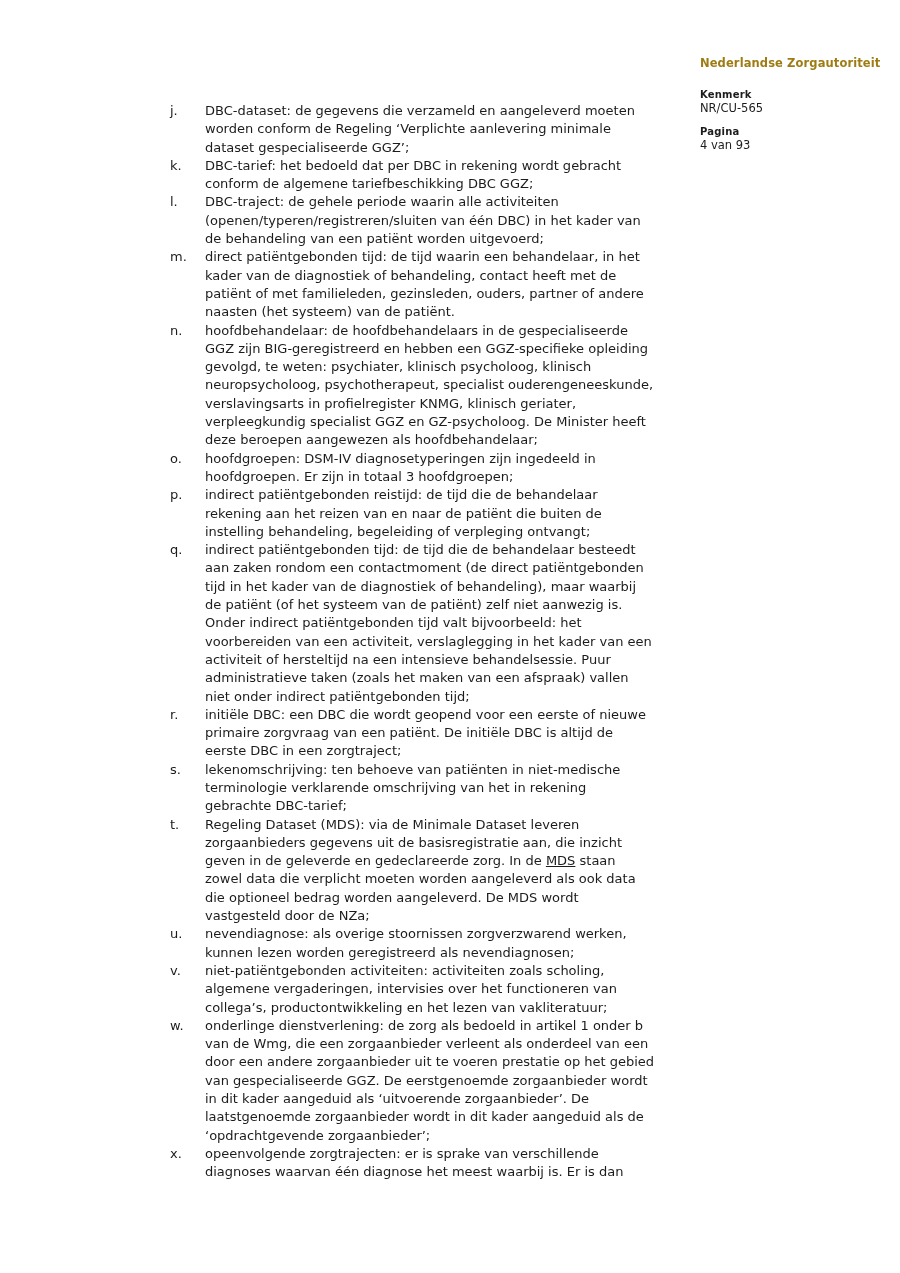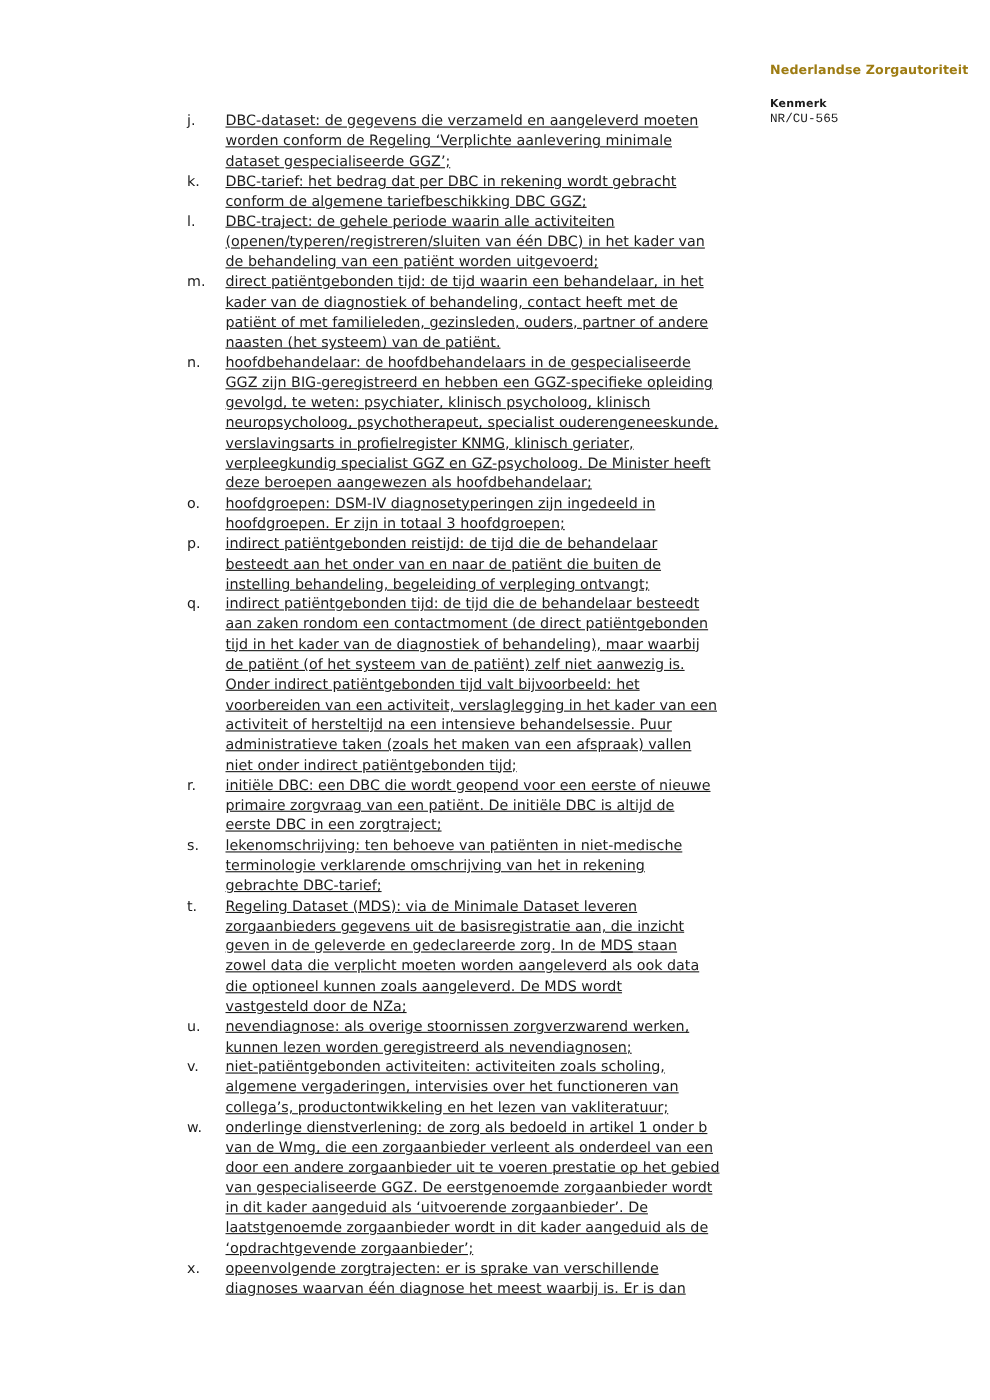--- a/index.html
+++ b/index.html
@@ -34,71 +34,73 @@
   .meta-label {
     font-size: 10px;
     font-weight: bold;
     line-height: 13px;
     letter-spacing: 0.2px;
   }
   .meta-value {
     font-size: 11.5px;
     line-height: 15px;
     margin-bottom: 9px;
-    font-family: Liberation Mono, monospace;
   }
   .content {
     position: absolute;
     left: 170px;
     top: 102px;
     width: 540px;
     font-size: 13px;
     line-height: 18.3px;
   }
   .li {
     display: flex;
     align-items: flex-start;
   }
   .li .marker {
     flex: 0 0 35px;
     width: 35px;
   }
   .li .text {
     flex: 1;
     white-space: pre-wrap;
-    text-decoration: underline;
   }
   .u {
     text-decoration: underline;
   }
 </style>
 </head>
 <body>
 
 <div class="page">
 
   <div class="brand" style="color: rgb(158, 124, 19);">Nederlandse Zorgautoriteit</div>
 
   <aside class="meta">
     <div>
       <div class="meta-label">Kenmerk</div>
       <div class="meta-value">NR/CU-565</div>
     </div>
+    <div>
+      <div class="meta-label">Pagina</div>
+      <div class="meta-value">4 van 93</div>
+    </div>
   </aside>
 
   <main class="content">
       <div class="li">
         <div class="marker">j.</div>
         <div class="text"><span>DBC-dataset: de gegevens die verzameld en aangeleverd moeten
 worden conform de Regeling ‘Verplichte aanlevering minimale
 dataset gespecialiseerde GGZ’;</span></div>
       </div>
       <div class="li">
         <div class="marker">k.</div>
-        <div class="text"><span>DBC-tarief: het bedrag dat per DBC in rekening wordt gebracht
+        <div class="text"><span>DBC-tarief: het bedoeld dat per DBC in rekening wordt gebracht
 conform de algemene tariefbeschikking DBC GGZ;</span></div>
       </div>
       <div class="li">
         <div class="marker">l.</div>
         <div class="text"><span>DBC-traject: de gehele periode waarin alle activiteiten
 (openen/typeren/registreren/sluiten van één DBC) in het kader van
 de behandeling van een patiënt worden uitgevoerd;</span></div>
       </div>
       <div class="li">
         <div class="marker">m.</div>
@@ -118,21 +120,21 @@
 deze beroepen aangewezen als hoofdbehandelaar;</span></div>
       </div>
       <div class="li">
         <div class="marker">o.</div>
         <div class="text"><span>hoofdgroepen: DSM-IV diagnosetyperingen zijn ingedeeld in
 hoofdgroepen. Er zijn in totaal 3 hoofdgroepen;</span></div>
       </div>
       <div class="li">
         <div class="marker">p.</div>
         <div class="text"><span>indirect patiëntgebonden reistijd: de tijd die de behandelaar
-besteedt aan het onder van en naar de patiënt die buiten de
+rekening aan het reizen van en naar de patiënt die buiten de
 instelling behandeling, begeleiding of verpleging ontvangt;</span></div>
       </div>
       <div class="li">
         <div class="marker">q.</div>
         <div class="text"><span>indirect patiëntgebonden tijd: de tijd die de behandelaar besteedt
 aan zaken rondom een contactmoment (de direct patiëntgebonden
 tijd in het kader van de diagnostiek of behandeling), maar waarbij
 de patiënt (of het systeem van de patiënt) zelf niet aanwezig is.
 Onder indirect patiëntgebonden tijd valt bijvoorbeeld: het
 voorbereiden van een activiteit, verslaglegging in het kader van een
@@ -151,21 +153,21 @@
         <div class="text"><span>lekenomschrijving: ten behoeve van patiënten in niet-medische
 terminologie verklarende omschrijving van het in rekening
 gebrachte DBC-tarief;</span></div>
       </div>
       <div class="li">
         <div class="marker">t.</div>
         <div class="text"><span>Regeling Dataset (MDS): via de Minimale Dataset leveren
 zorgaanbieders gegevens uit de basisregistratie aan, die inzicht
 geven in de geleverde en gedeclareerde zorg. In de </span><span class="u">MDS</span><span> staan
 zowel data die verplicht moeten worden aangeleverd als ook data
-die optioneel kunnen zoals aangeleverd. De MDS wordt
+die optioneel bedrag worden aangeleverd. De MDS wordt
 vastgesteld door de NZa;</span></div>
       </div>
       <div class="li">
         <div class="marker">u.</div>
         <div class="text"><span>nevendiagnose: als overige stoornissen zorgverzwarend werken,
 kunnen lezen worden geregistreerd als nevendiagnosen;</span></div>
       </div>
       <div class="li">
         <div class="marker">v.</div>
         <div class="text"><span>niet-patiëntgebonden activiteiten: activiteiten zoals scholing,

